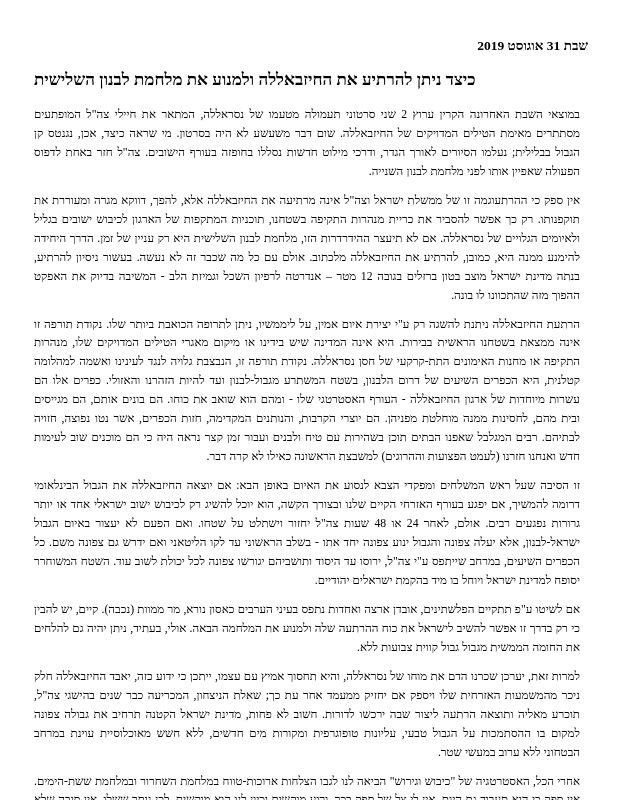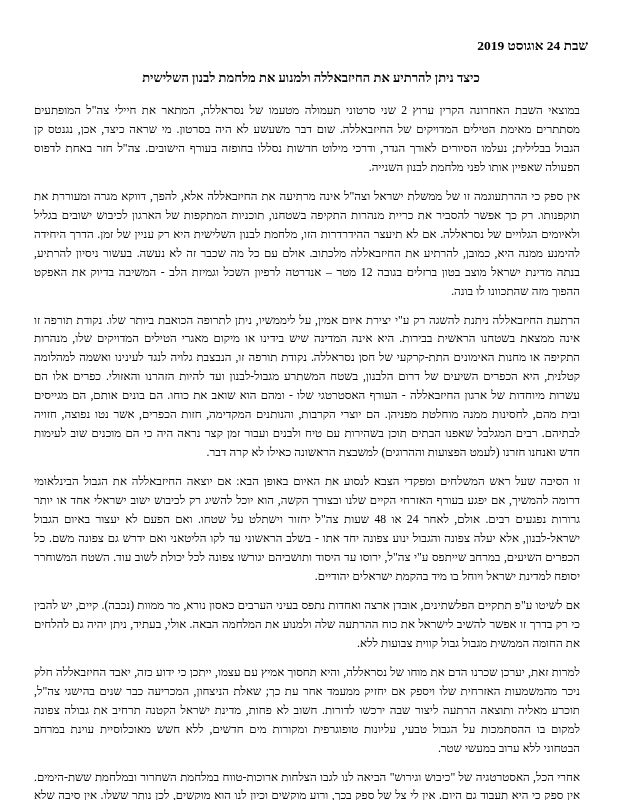--- a/index.html
+++ b/index.html
@@ -24,40 +24,40 @@
   .doc-date {
     font-family: "Liberation Serif", serif;
     font-size: 13.5px;
     font-weight: bold;
     text-align: right;
     margin: 0 0 16px 0;
     letter-spacing: 0;
   }
   .doc-title {
     font-family: "Liberation Serif", serif;
-    font-size: 13px;
+    font-size: 17px;
     font-weight: bold;
-    text-align: center;
+    text-align: left;
     margin: 0 0 16px 0;
   }
   .para {
     font-size: 11.7px;
     line-height: 1.62;
     text-align: justify;
     text-justify: inter-word;
     margin: 0 8px 10px 0;
     word-spacing: 0.2px;
   }
 </style>
 </head>
 <body>
 
 <div class="page">
 
-  <div class="doc-date">שבת 24 אוגוסט 2019</div>
+  <div class="doc-date">שבת 31 אוגוסט 2019</div>
 
   <h1 class="doc-title">כיצד ניתן להרתיע את החיזבאללה ולמנוע את מלחמת לבנון השלישית</h1>
 
   <p class="para">במוצאי השבת האחרונה הקרין ערוץ 2 שני סרטוני תעמולה מטעמו של נסראללה, המתאר את חיילי צה"ל המופתעים מסתתרים מאימת הטילים המדויקים של החיזבאללה. שום דבר משעשע לא היה בסרטון. מי שראה כיצד, אכן, נגנטס קן הגבול בבלילית; נעלמו הסיורים לאורך הגדר, ודרכי מילוט חדשות נסללו בחופזה בעורף הישובים. צה"ל חזר באחת לדפוס הפעולה שאפיין אותו לפני מלחמת לבנון השנייה.</p>
   <p class="para">אין ספק כי ההרתעוגמה זו של ממשלת ישראל וצה"ל אינה מרתיעה את החיזבאללה אלא, להפך, דווקא מגרה ומעוררת את תוקפנותו. רק כך אפשר להסביר את כריית מנהרות התקיפה בשטחנו, תוכניות המתקפות של הארגון לכיבוש ישובים בגליל ולאיומים הגלויים של נסראללה. אם לא תיעצר ההידרדרות הזו, מלחמת לבנון השלישית היא רק עניין של זמן. הדרך היחידה להימנע ממנה היא, כמובן, להרתיע את החיזבאללה מלכתוב. אולם עם כל מה שכבר זה לא נעשה. בעשור ניסיון להרתיע, בנתה מדינת ישראל מוצב בטון ברזלים בגובה 12 מטר – אנדרטה לרפיון השכל וגמיזת הלב - המשיבה בדיוק את האפקט ההפוך מזה שהתכוונו לו בונה.</p>
   <p class="para">הרתעת החיזבאללה ניתנת להשגה רק ע"י יצירת איום אמין, על ליממשיו, ניתן לתרופה הכואבת ביותר שלו. נקודת תורפה זו אינה ממצאת בשטחנו הראשית בבירות. היא אינה המדינה שיש בידינו או מיקום מאגרי הטילים המדויקים שלו, מנהרות התקיפה או מחנות האימונים התת-קרקעי של חסן נסראללה. נקודת תורפה זו, הנבצבת גלויה לנגד לעינינו ואשמה למהלומה קטלנית, היא הכפרים השיעים של דרום הלבנון, בשטח המשתרע מגבול-לבנון ועד להיות הזהרנו והאזולי. כפרים אלו הם עשרות מיוחדות של ארגון החיזבאללה - העורף האסטרטגי שלו - ומהם הוא שואב את כוחו. הם בונים אותם, הם מגייסים ובית מהם, לחסינות ממנה מוחלטת מפניהן. הם יוצרי הקרבות, והנותנים המקדימה, חזות הכפרים, אשר נטו נפוצה, חזויה לבתיהם. רבים המגלבל שאפנו הבתים תוכן בשהירות עם טיח ולבנים ועבור זמן קצר נראה היה כי הם מוכנים שוב לעימות חדש ואנחנו חזרנו (לעמט הפצועות וההרוגים) למשבצת הראשונה כאילו לא קרה דבר.</p>
   <p class="para">זו הסיבה שעל ראש המשלחים ומפקדי הצבא לנסוע את האיום באופן הבא: אם יוצאה החיזבאללה את הגבול הבינלאומי דרומה להמשיך, אם יפגע בעורף האזרחי הקיים שלנו ובצורך הקשה, הוא יוכל להשיג רק לכיבוש ישוב ישראלי אחד או יותר גרורות נפגעים רבים. אולם, לאחר 24 או 48 שעות צה"ל יחזור וישתלט על שטחו. ואם הפעם לא יעצור באיום הגבול ישראל-לבנון, אלא יעלה צפונה והגבול ינוע צפונה יחד אתו - בשלב הראשוני עד לקו הליטאני ואם ידרש גם צפונה משם. כל הכפרים השיעים, במרחב שייתפס ע"י צה"ל, ירוסו עד היסוד ותושביהם יגורשו צפונה לכל יכולת לשוב עוד. השטח המשוחרר יסופח למדינת ישראל ויוחל בו מיד בהקמת ישראלים יהודיים.</p>
   <p class="para">אם לשיטו ע"פ תתקיים הפלשתינים, אובדן ארצה ואחדות נתפס בעיני הערבים כאסון נורא, מר ממוות (נכבה). קיים, יש להבין כי רק בדרך זו אפשר להשיב לישראל את כוח ההרתעה שלה ולמנוע את המלחמה הבאה. אולי, בעתיד, ניתן יהיה גם להלחים את החומה הממשית מגבול גבול קווית צבועות ללא.</p>
   <p class="para">למרות זאת, יערכן שכרנו הדם את מוחו של נסראללה, והיא תחסוך אמיץ עם עצמו, ייתכן כי ידוע כזה, יאבד החיזבאללה חלק ניכר מהמשמעות האזרחית שלו ויספק אם יחזיק ממעמד אחר עת כך; שאלת הניצחון, המכריעה כבר שנים בהישגי צה"ל, תוכרע מאליה ותוצאה הרתעה ליצור שבה ירכשו לדורות. חשוב לא פחות, מדינת ישראל הקטנה תרחיב את גבולה צפונה למקום בו ההסתמכות על הגבול טבעי, עליונות טופוגרפית ומקורות מים חדשים, ללא חשש מאוכלוסיית עוינת במרחב הבטחוני ללא ערוב במעשי שטר.</p>
   <p class="para">אחרי הכל, האסטרטגיה של "כיבוש וגירוש" הביאה לנו לגבו הצלחות ארוכות-טווח במלחמת השחרור ובמלחמת ששת-הימים. אין ספק כי היא תעבוד גם היום. אין לי צל של ספק בכך, ורוע מוקשים וכיון לנו הוא מוקשים, לכן נותר ששלו. אין סיבה שלא לחזור ולאמץ אסטרטגיה מוצלחת זו בבקום רעיונות הנהבל והתהלותיה הכושלת של מלחמת לבנון השנייה ("מבצע" צה"ל בועשו הלגדים). אין גם סיבה להתשיג מתגננת ב"העולם" החשוב אדיש או תלחוניין בהתנהגות כיום ("בסוריה", "תימן", "לוב" ו"אירן"). כל שנדרש הוא לאמץ מחשבה אסטרטגית-מעשה התרעומת המתהווה "מחוץ לקופסה" שאפיינה את היהודים כמה שנאמר, לא לאפוד אז שיקיסה מעצם "הפוליטית" של המשמעות. צריך לעמוד כי כיבוש ישוב יהודי ע"י צבא ערבי יהווה איירע קטסטרופי המשנה סדרי הארכים וחיוניה השיסתחר הולמת.</p>

